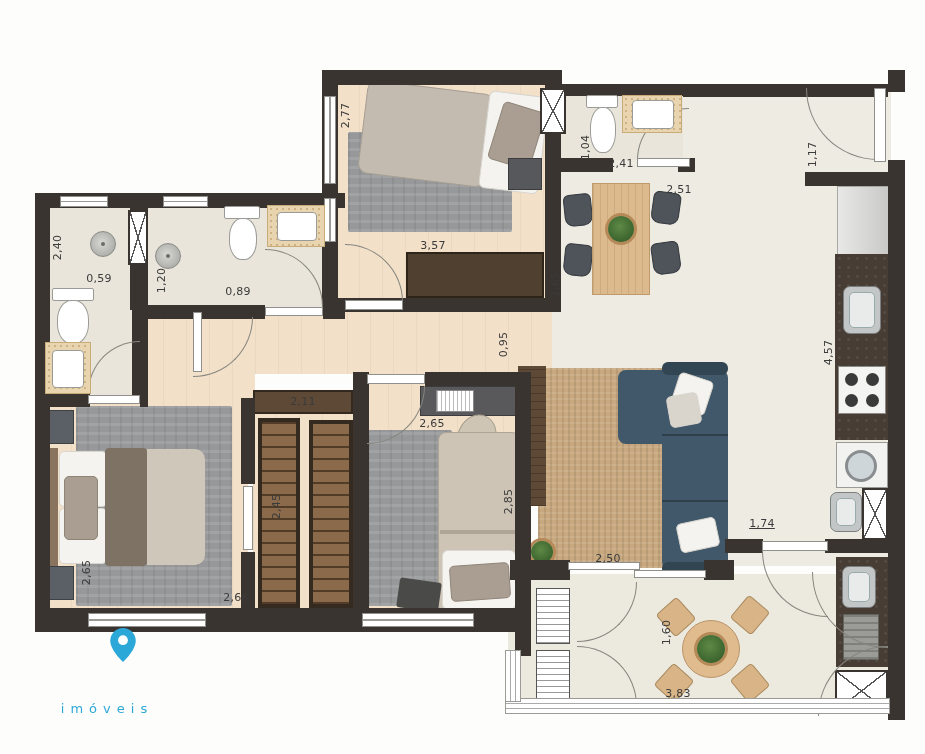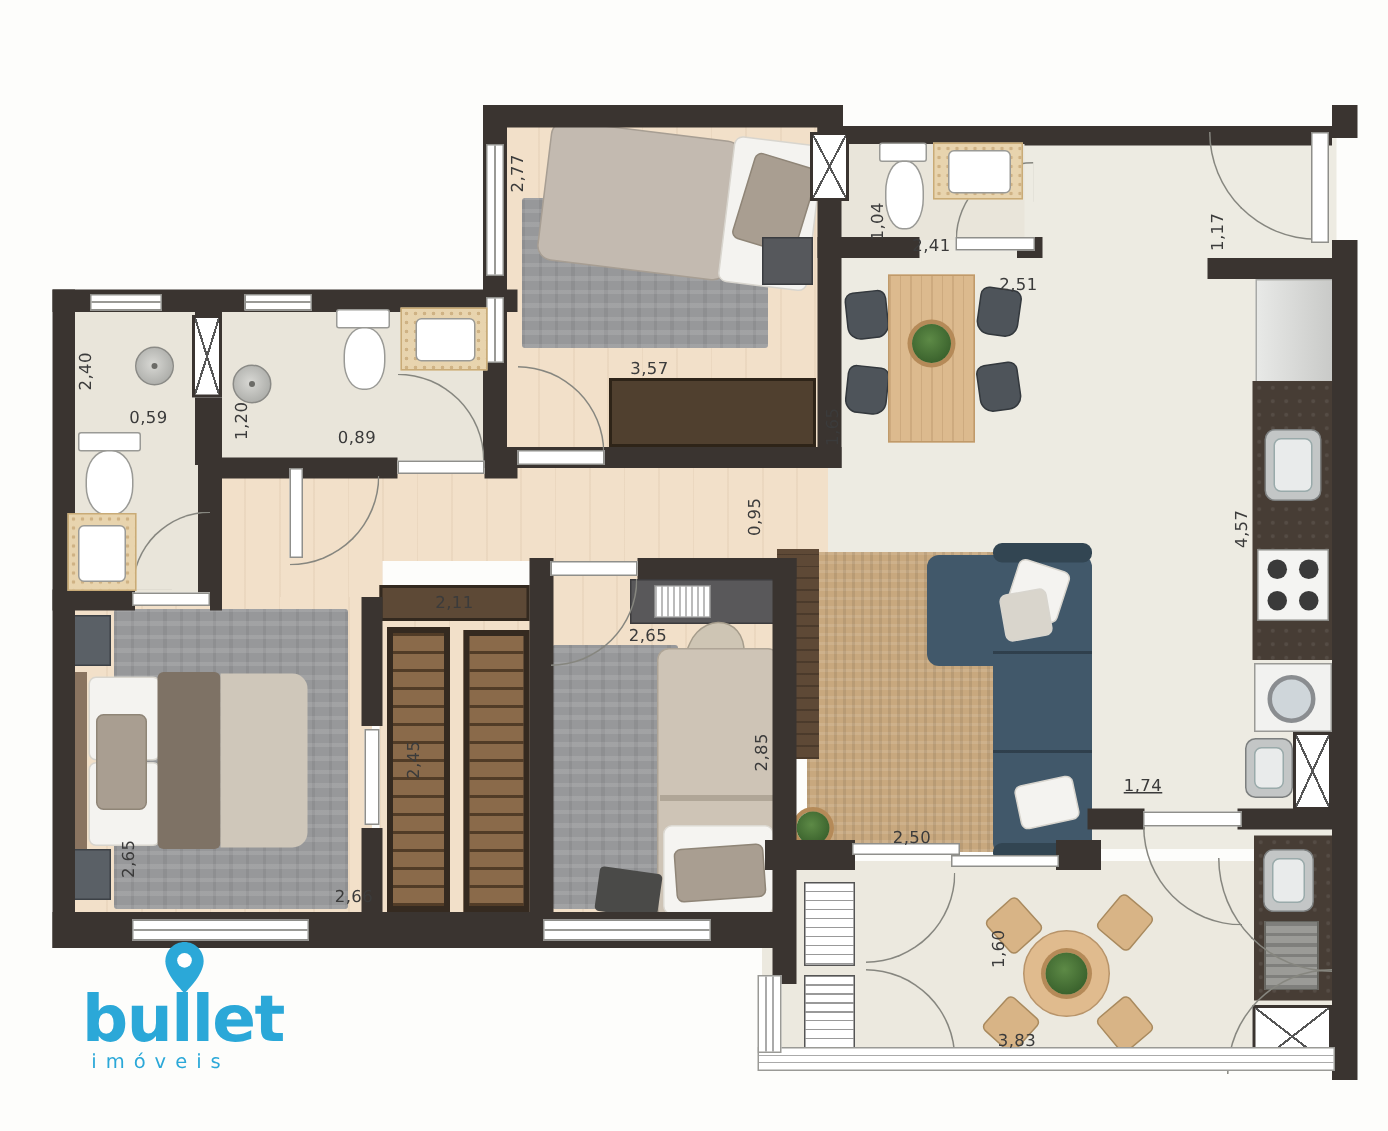--- a/index.html
+++ b/index.html
@@ -299,16 +299,15 @@
   <span class="dim" style="left:744px;top:517px;text-decoration:underline;">1,74</span>
   <span class="dim rot" style="left:648px;top:626px;">1,60</span>
   <span class="dim" style="left:660px;top:687px;">3,83</span>
 
   <div class="abs" style="left:40px;top:624px;width:170px;height:100px;">
     <svg style="position:absolute;left:70px;top:4px;" width="26" height="34" viewBox="0 0 24 32">
       <path d="M12 0C5.4 0 0 5.4 0 12c0 9 12 20 12 20s12-11 12-20C24 5.4 18.6 0 12 0z" fill="#2BA8D8"></path>
       <circle cx="12" cy="11.5" r="4.6" fill="#ffffff"></circle>
     </svg>
   </div>
-  <div id="logo-name">bullet</div>
   <div id="logo-tagline">imóveis</div>
 
 </div>
 
 </body></html>

